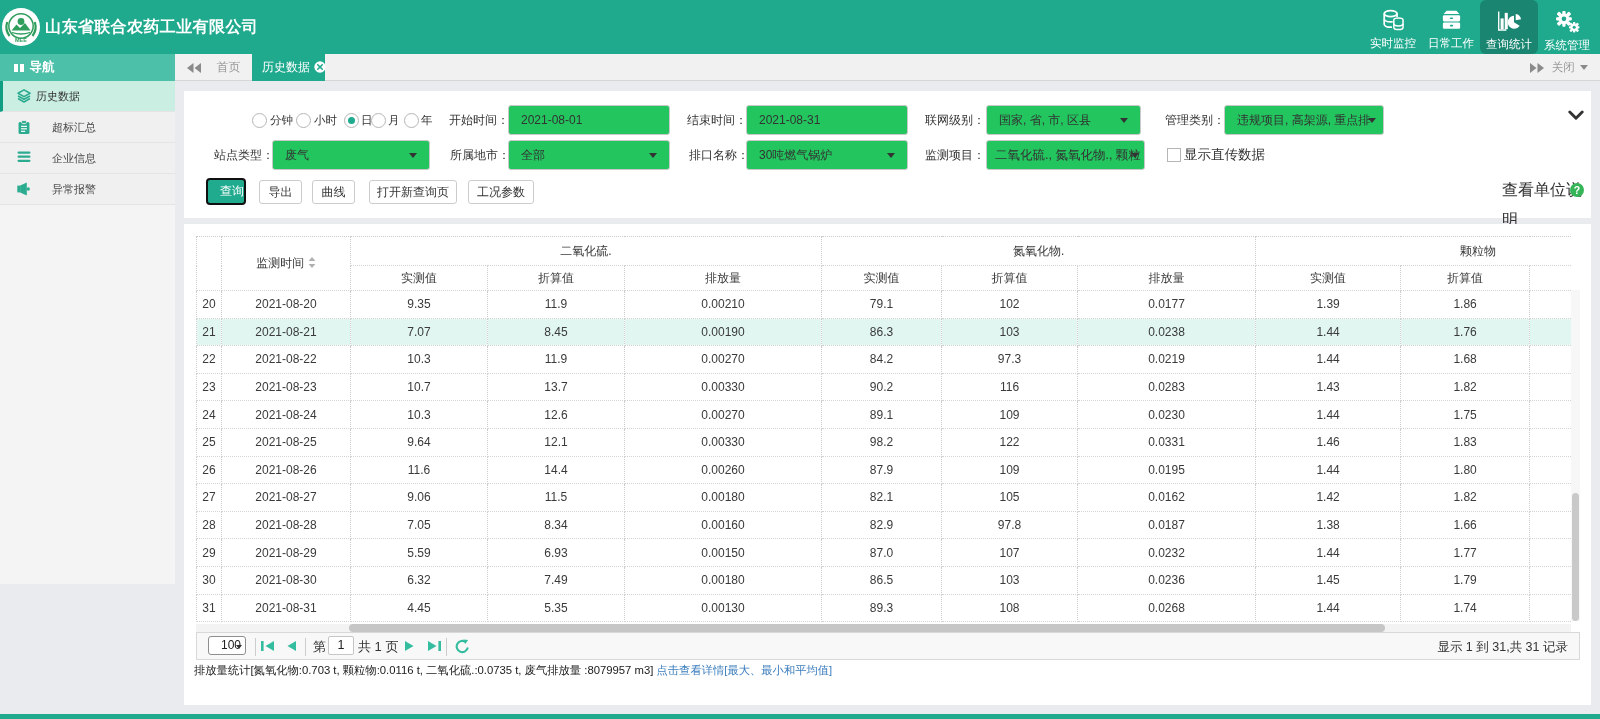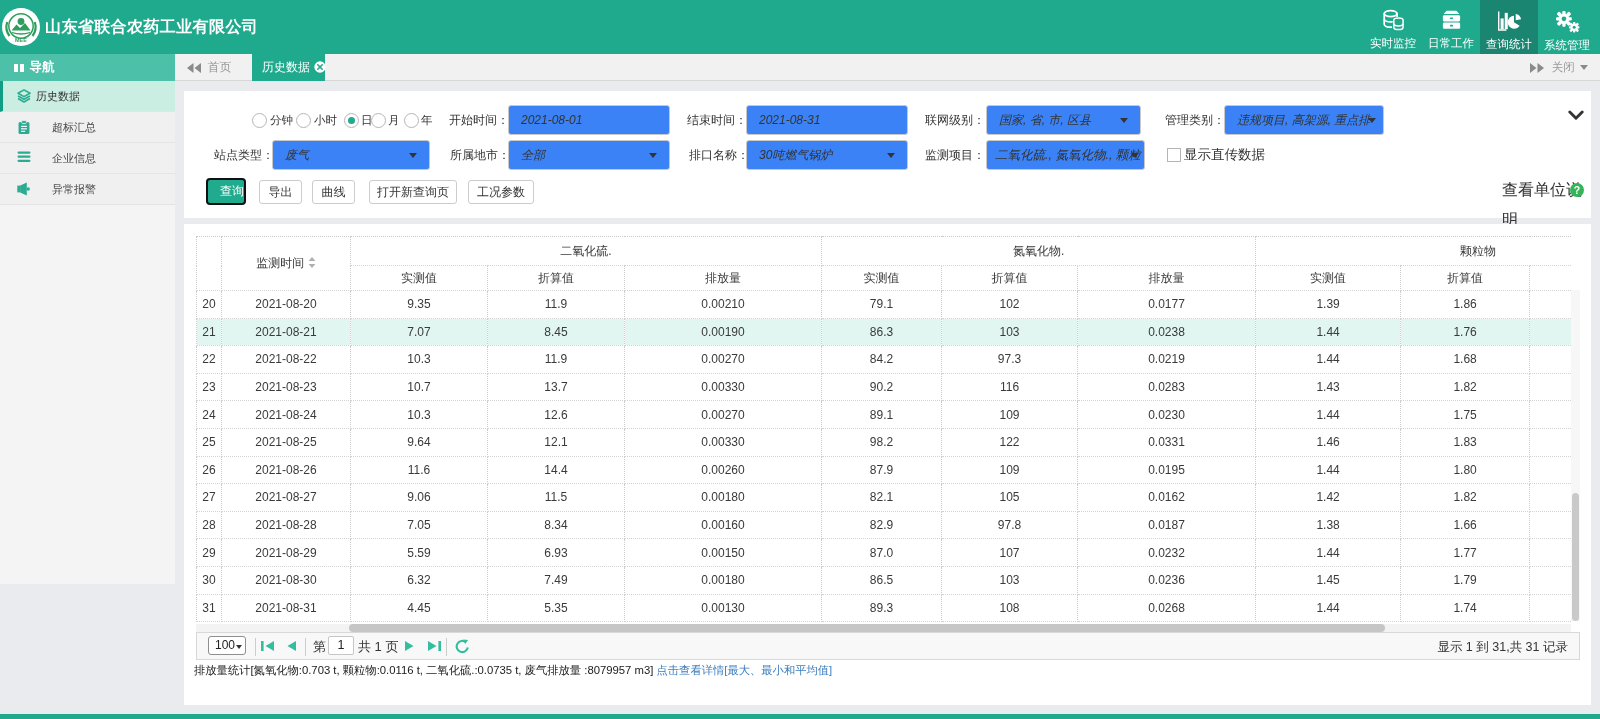--- a/index.html
+++ b/index.html
@@ -6,47 +6,47 @@
 * { margin:0; padding:0; box-sizing:border-box; }
 html,body { width:1600px; height:719px; overflow:hidden; }
 body { font-family:"Liberation Sans", sans-serif; position:relative; background:#eaebee; }
 .abs { position:absolute; }
 
 
 #header { position:absolute; left:0; top:0; width:1600px; height:54px; background:#1fa98d; }
 #title { position:absolute; left:45px; top:0; height:54px; line-height:54px; color:#fff; font-size:16px; font-weight:bold; letter-spacing:0.4px; }
 #topnav { position:absolute; right:4px; top:0; height:54px; display:flex; }
 .tn { width:58px; height:54px; text-align:center; color:#fff; }
-.tn.active { background:#1a8570; }
+.tn.active { background:#1a8570;border-radius:6px; }
 .tn svg { margin-top:9px; }
 .tn .lbl { display:block; font-size:11.5px; margin-top:0px; }
 
 
 #sidebar { position:absolute; left:0; top:54px; width:175px; height:530px; background:#f4f4f4; }
 #navhdr { height:27px; line-height:27px; background:#4cc0a8; color:#fff; font-size:12.5px; font-weight:bold; padding-left:14px; }
 #navhdr .sq { display:inline-block; width:4px; height:8px; background:#fff; margin-right:2px; vertical-align:-1px; }
 .mi { height:31px; line-height:31px; font-size:11px; color:#444; background:#f0f0f0; border-bottom:1px solid #e4e4e4; padding-left:52px; position:relative; }
 .mi svg { position:absolute; left:17px; top:8px; }
 .mi.sel { background:#cbeee3; border-left:3px solid #0f9e83; padding-left:33px; color:#333; }
 .mi.sel svg { left:14px; }
 
 
 #tabbar { position:absolute; left:175px; top:54px; width:1425px; height:27px; background:#f1f1f1; border-bottom:1px solid #d6d6d6; }
-#tabhome { position:absolute; left:17px; top:0; width:55px; height:27px; line-height:27px; text-align:center; color:#999; font-size:12px; }
+#tabhome { position:absolute; left:26px; top:0; width:55px; height:27px; line-height:27px; text-align:center; color:#999; font-size:12px; }
 #tabact { position:absolute; left:77px; top:0; width:73px; height:27px; line-height:27px; background:#1fa98d; color:#fff; font-size:12px; padding:0 0 0 10px; white-space:nowrap; }
 #tabclose { position:absolute; right:12px; top:0; height:27px; line-height:27px; color:#999; font-size:11.5px; }
 
 
 #fpanel { position:absolute; left:184px; top:91px; width:1407px; height:127px; background:#fff; }
 #gpanel { position:absolute; left:184px; top:224px; width:1407px; height:481px; background:#fff; }
 #greenbar { position:absolute; left:0; top:714px; width:1600px; height:5px; background:#1fa98d; }
 
 
 .flabel { position:absolute; font-size:12px; color:#333; height:30px; line-height:30px; }
-.fbox { position:absolute; height:30px; white-space:nowrap; overflow:hidden; border:1px solid #c9c9c9; border-radius:3px; background:#3b82f6; font-size:12px; color:#333; line-height:28px; padding-left:12px;font-style:italic; }
+.fbox { position:absolute; height:30px; white-space:nowrap; overflow:hidden; border:1px solid #c9c9c9; border-radius:3px; background:#22c55e; font-size:12px; color:#333; line-height:28px; padding-left:12px; }
 .caret { position:absolute; width:0; height:0; border-left:4.5px solid transparent; border-right:4.5px solid transparent; border-top:5px solid #333; top:12px; }
 .radio { position:absolute; width:15px; height:15px; border:1px solid #b6b6b6; border-radius:50%; background:#fff; top:22px; }
 .radio.on::after { content:""; position:absolute; left:3px; top:3px; width:7px; height:7px; border-radius:50%; background:#20ab8f; }
 .rlabel { position:absolute; top:14px; height:30px; line-height:30px; font-size:11.5px; color:#333; }
 .btn { position:absolute; top:89px; height:24px; line-height:22px; border:1px solid #ccc; border-radius:3px; background:#fff; font-size:12px; color:#333; text-align:center; }
 #btnq { position:absolute; left:22px; top:87px; width:40px; height:27px; line-height:23px; background:#20aa8e; border:2px solid #101010; border-radius:4px; color:#fff; font-size:12px; text-align:right; }
 
 
 #grid { position:absolute; left:12px; top:12px; width:1375px; height:386px; overflow:hidden; }
 table.g { border-collapse:collapse; table-layout:fixed; width:1504px; }
@@ -448,21 +448,21 @@
 
   <div class="abs" style="left:1387px; top:66px; width:9px; height:331px; background:#f7f7f7;">
     <div class="abs" style="left:1px; top:203px; width:7px; height:128px; background:#c9c9c9; border-radius:4px;"></div>
   </div>
 
   <div class="abs" style="left:12px; top:400px; width:1375px; height:8px; background:#f3f3f3;">
     <div class="abs" style="left:153px; top:0; width:1036px; height:8px; background:#c6c6c6; border-radius:4px;"></div>
   </div>
 
   <div id="pager" class="abs" style="left:12px; top:408px; width:1384px; height:28px; background:#f8f8f8; border:1px solid #d8d8d8;">
-    <div class="abs" style="left:11px; top:3px; width:38px; height:19px; border:1px solid #8e8e8e; border-radius:3px; background:#fff; font-size:12px; color:#222; line-height:17px; padding-left:6px;">100<i class="caret" style="right:3px; top:8px; border-left-width:3.5px; border-right-width:3.5px; border-top-width:4px;"></i></div>
+    <div class="abs" style="left:11px; top:3px; width:38px; height:19px; border:1px solid #8e8e8e; border-radius:3px; background:#fff; font-size:12px; color:#222; line-height:17px; padding-left:12px;">100<i class="caret" style="right:3px; top:8px; border-left-width:3.5px; border-right-width:3.5px; border-top-width:4px;"></i></div>
     <div class="abs psep" style="left:58px;"></div>
     <svg class="abs" style="left:64px; top:7px;" width="13" height="12" viewBox="0 0 13 12">
         <rect x="0" y="1" width="2.6" height="10" fill="#35bda0"></rect>
         <path d="M13 1 L4.5 6 L13 11 Z" fill="#35bda0"></path>
       </svg>
     <svg class="abs" style="left:89px; top:7px;" width="10" height="12" viewBox="0 0 10 12">
         <path d="M10 1 L1.5 6 L10 11 Z" fill="#35bda0"></path>
       </svg>
     <div class="abs psep" style="left:108px;"></div>
     <div class="abs ptext" style="left:116px;">第</div>

